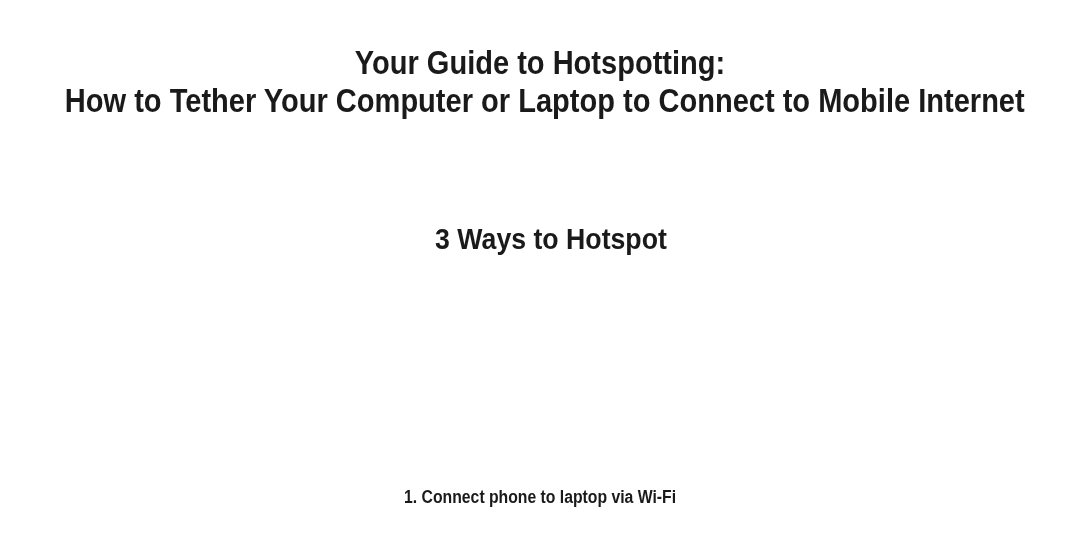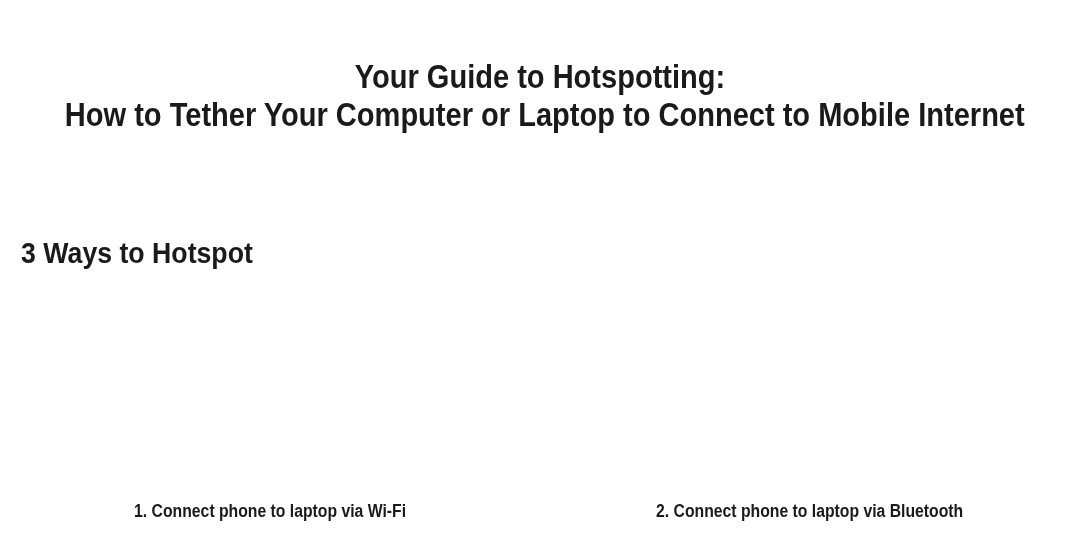--- a/index.html
+++ b/index.html
@@ -12,21 +12,20 @@
     background: #ffffff;
     font-family: "Liberation Sans", sans-serif;
     overflow: hidden;
   }
 
   .page {
     position: relative;
     width: 1080px;
     height: 428px;
     background: #ffffff;
-    margin-top: 14px;
   }
 
   
   .title-block {
     position: absolute;
     left: 0;
     top: 44px;
     width: 1080px;
     text-align: center;
   }
@@ -48,21 +47,21 @@
   .title-line-2 {
     font-size: 33px;
   }
 
   
   .section-heading {
     position: absolute;
     left: 0;
     top: 222px;
     width: 1080px;
-    text-align: left;
+    text-align: center;
   }
   .section-heading-text {
     display: inline-block;
     color: #1a1a1a;
     font-family: "Liberation Sans", sans-serif;
     font-weight: 700;
     font-size: 29px;
     line-height: 34px;
     transform: scaleX(0.92) translateX(12px);
     transform-origin: center center;
@@ -85,20 +84,21 @@
   }
 
   
   .caption-row {
     position: absolute;
     left: 0;
     top: 486px;
     width: 1080px;
     height: 26px;
     display: flex;
+    flex-direction: column;
   }
   .caption-cell {
     flex: 1 1 33.333%;
     display: flex;
     align-items: flex-start;
     justify-content: center;
   }
   .caption-text {
     color: #1a1a1a;
     font-family: "Liberation Sans", sans-serif;
@@ -127,18 +127,15 @@
   <div class="illustration-band">
     <div class="illustration-slot"></div>
     <div class="illustration-slot"></div>
     <div class="illustration-slot"></div>
   </div>
 
   <div class="caption-row">
     <div class="caption-cell">
       <span class="caption-text">1. Connect phone to laptop via Wi-Fi</span>
     </div>
-    <div class="caption-cell">
-      <span class="caption-text">2. Connect phone to laptop via Bluetooth</span>
-    </div>
   </div>
 
 </div>
 
 </body></html>

